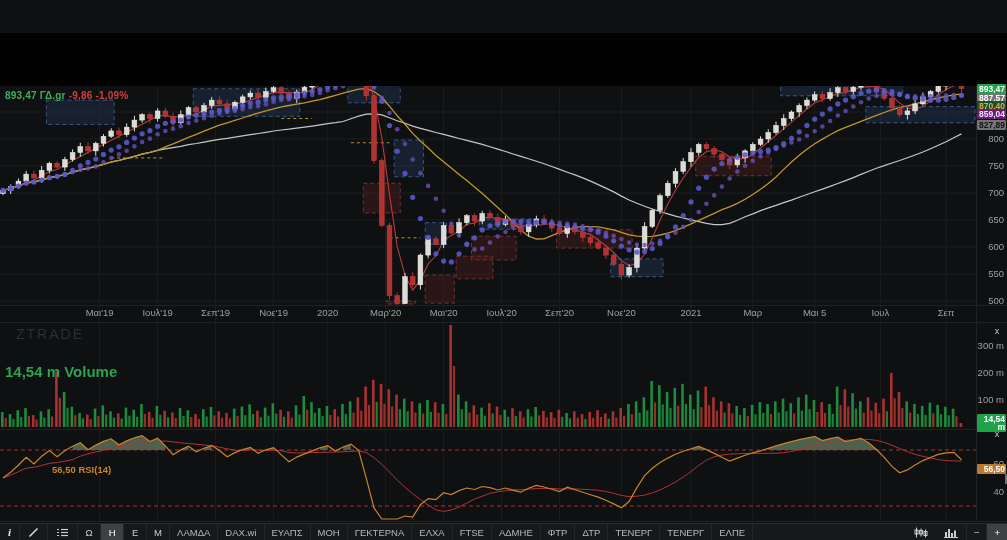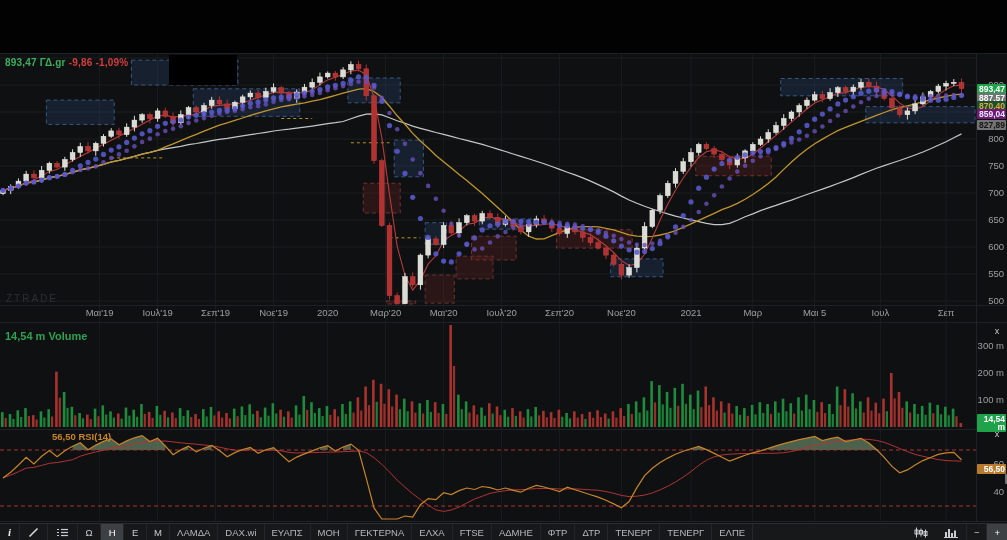--- a/index.html
+++ b/index.html
@@ -1,24 +1,24 @@
 <!DOCTYPE html>
 <html><head>
 <meta charset="utf-8">
 <style>
   html,body{margin:0;padding:0;background:#0e1011;}
   #app{position:relative;width:1007px;height:540px;background:#0e1011;overflow:hidden;
        font-family:"Liberation Sans",sans-serif;-webkit-font-smoothing:antialiased;}
   #topband{position:absolute;left:0;top:0;width:1007px;height:53px;background:#020203;}
   #chart{position:absolute;left:0;top:0;}
-  .abs{position:absolute;}
+  .abs{position:absolute;margin-top:33px;}
   #quote{left:5px;top:57px;font-size:10px;font-weight:bold;letter-spacing:.2px;}
   #quote .up{color:#3fae5c;} #quote .dn{color:#d23f3f;}
-  #watermark{left:6px;top:293px;font-size:10px;font-weight:normal;letter-spacing:2px;color:#2b3033;}
-  #volTitle{left:5px;top:330px;font-size:11px;font-weight:bold;color:#2fa152;}
+  #watermark{left:16px;top:293px;font-size:14px;font-weight:normal;letter-spacing:2px;color:#2b3033;}
+  #volTitle{left:5px;top:330px;font-size:15px;font-weight:bold;color:#2fa152;}
   #rsiTitle{left:4px;top:431px;font-size:9.5px;font-weight:bold;color:#c8842c;padding-left:48px;}
   .badge{position:absolute;left:977px;width:28px;font-size:8.5px;font-weight:bold;
          text-align:right;padding:1px 1px 1px 0;line-height:8px;border-radius:1px;}
   .b-green{background:#1fa24a;color:#fff;}
   .b-red{background:#737373;color:#fff;}
   .b-orange{background:#14532d;color:#e8a33d;}
   .b-blue{background:#701a75;color:#e8e8ff;}
   .b-gray{background:#737373;color:#141414;}
   .b-rsiorange{background:#b87a2e;color:#fff;}
   .paneX{position:absolute;left:990px;width:14px;height:10px;color:#c9c9c9;font-size:9px;

